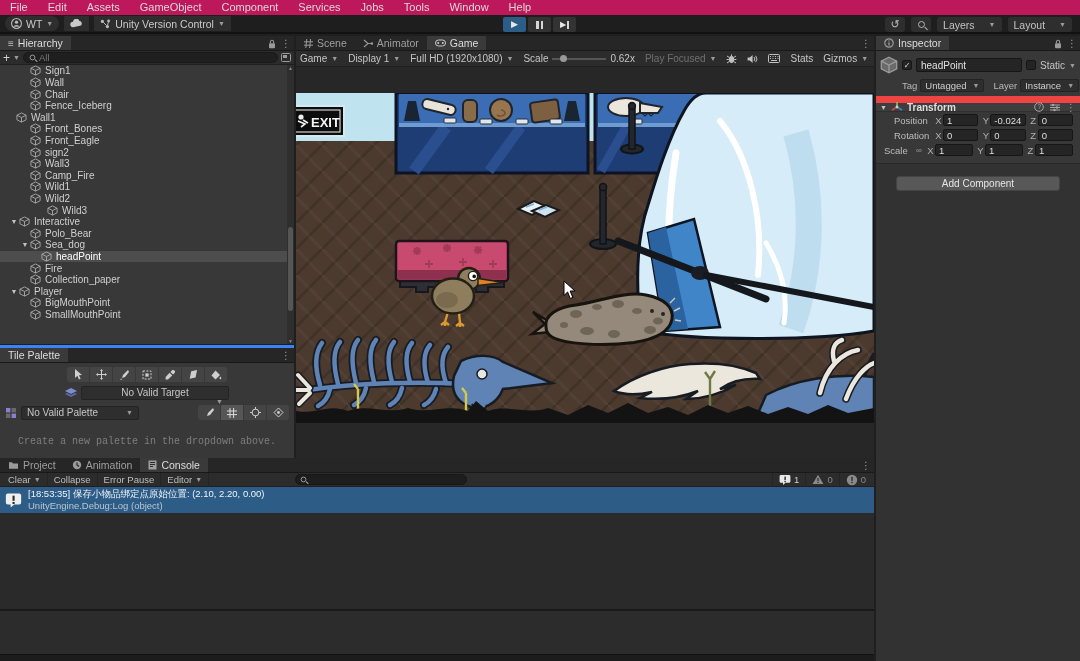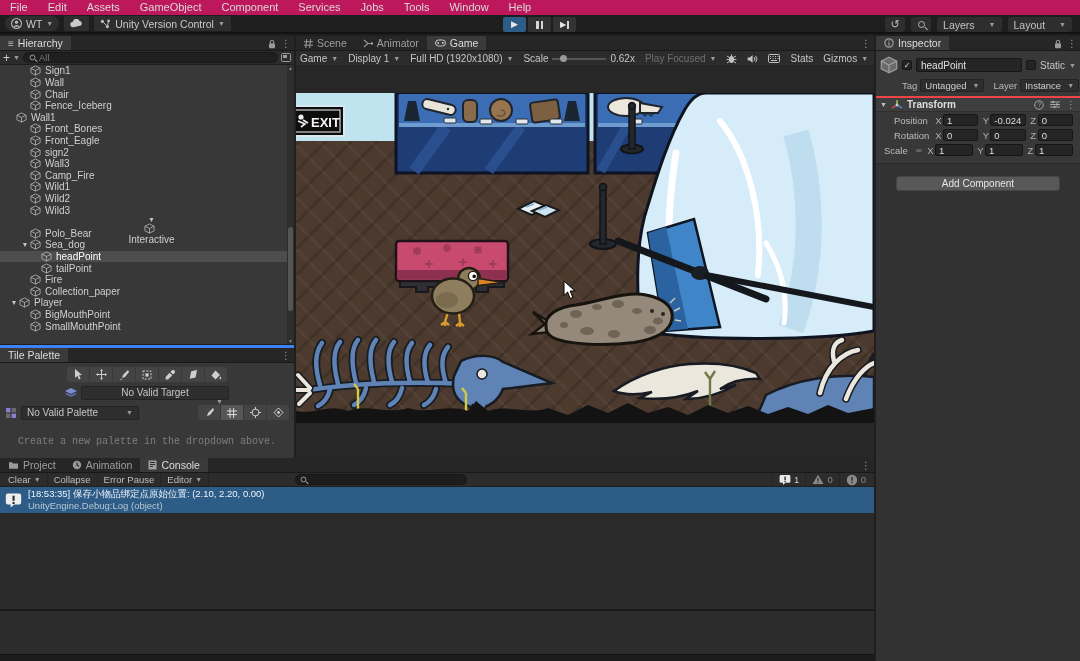--- a/index.html
+++ b/index.html
@@ -81,21 +81,21 @@
   
   #inspector { position:absolute; left:876px; top:36px; width:204px; height:625px; background:#323232; }
   #insp-body { background:#383838; border-bottom:1px solid #292929; padding-bottom:6px; }
   #obj-head { display:flex; align-items:center; padding:5px 4px 2px 4px; gap:4px; }
   .chk { width:10px; height:10px; background:#242424; border:1px solid #161616; border-radius:2px;
     color:#dadada; font-size:8px; line-height:9px; text-align:center; }
   #obj-name { flex:1; height:14px; background:#252525; border:1px solid #161616; border-radius:2px;
     color:#e2e2e2; font-size:10px; padding:0 4px; line-height:13px; }
   #tagrow { display:flex; align-items:center; gap:3px; padding:3px 4px 4px 26px; font-size:9.5px; color:#b9b9b9; }
   .dd2 { background:#2e2e2e; border:1px solid #232323; border-radius:2px; height:13px; display:flex; align-items:center; gap:6px; padding:0 4px; color:#cfcfcf; font-size:9.5px; }
-  #tf-head { display:flex; align-items:center; gap:4px; height:16px; background:#3e3e3e; border-top:2px solid #ef4444; border-bottom:1px solid #2f2f2f; padding:0 4px; }
+  #tf-head { display:flex; align-items:center; gap:4px; height:16px; background:#3e3e3e; border-top:7px solid #ef4444; border-bottom:1px solid #2f2f2f; padding:0 4px; }
   #tf-head .title { font-weight:bold; font-size:10px; color:#dedede; }
   #tf-head .end { margin-left:auto; display:flex; gap:6px; align-items:center; color:#a5a5a5; font-size:9px; }
   .tfrow { display:flex; align-items:center; height:14px; padding:0 4px 0 18px; font-size:9.5px; color:#bdbdbd; margin-top:1px; }
   .tfrow .lbl { width:40px; flex:none; }
   .tfrow .axis { width:9px; text-align:center; color:#b0b0b0; flex:none; }
   .tfrow .val { flex:1; height:12px; background:#252525; border:1px solid #161616; border-radius:2px;
     color:#dedede; font-size:9.5px; padding:0 3px; line-height:11px; margin-right:3px; overflow:hidden; }
   .linkico { width:10px; flex:none; color:#9a9a9a; font-size:8px; }
   #addcomp { margin:12px auto 0 auto; width:164px; height:15px; background:#585858; border:1px solid #444;
     border-radius:3px; color:#e6e6e6; font-size:10px; display:flex; align-items:center; justify-content:center; }
@@ -298,28 +298,28 @@
           </svg>
           <span>Wild1</span>
         </div>
         <div class="hrow" style="padding-left: 30px;">
           <svg class="hcube" viewBox="0 0 12 12">
             <path d="M6 1 L11 3.5 V8.5 L6 11 L1 8.5 V3.5 Z" fill="none" stroke="#a8a8a8"></path>
             <path d="M1 3.5 L6 6 L11 3.5 M6 6 V11" stroke="#a8a8a8" fill="none"></path>
           </svg>
           <span>Wild2</span>
         </div>
-        <div class="hrow" style="padding-left: 30px;">
+        <div class="hrow" style="padding-left: 47px;">
           <svg class="hcube" viewBox="0 0 12 12">
             <path d="M6 1 L11 3.5 V8.5 L6 11 L1 8.5 V3.5 Z" fill="none" stroke="#a8a8a8"></path>
             <path d="M1 3.5 L6 6 L11 3.5 M6 6 V11" stroke="#a8a8a8" fill="none"></path>
           </svg>
           <span>Wild3</span>
         </div>
-        <div class="hrow" style="padding-left: 9px; flex-direction: column;">
+        <div class="hrow" style="padding-left: 9px;">
           <span class="hfold">▼</span>
           <svg class="hcube" viewBox="0 0 12 12">
             <path d="M6 1 L11 3.5 V8.5 L6 11 L1 8.5 V3.5 Z" fill="none" stroke="#a8a8a8"></path>
             <path d="M1 3.5 L6 6 L11 3.5 M6 6 V11" stroke="#a8a8a8" fill="none"></path>
           </svg>
           <span>Interactive</span>
         </div>
         <div class="hrow" style="padding-left: 30px;">
           <svg class="hcube" viewBox="0 0 12 12">
             <path d="M6 1 L11 3.5 V8.5 L6 11 L1 8.5 V3.5 Z" fill="none" stroke="#a8a8a8"></path>
@@ -334,27 +334,20 @@
             <path d="M1 3.5 L6 6 L11 3.5 M6 6 V11" stroke="#a8a8a8" fill="none"></path>
           </svg>
           <span>Sea_dog</span>
         </div>
         <div class="hrow sel" style="padding-left: 41px;">
           <svg class="hcube" viewBox="0 0 12 12">
             <path d="M6 1 L11 3.5 V8.5 L6 11 L1 8.5 V3.5 Z" fill="none" stroke="#a8a8a8"></path>
             <path d="M1 3.5 L6 6 L11 3.5 M6 6 V11" stroke="#a8a8a8" fill="none"></path>
           </svg>
           <span>headPoint</span>
-        </div>
-        <div class="hrow" style="padding-left: 41px;">
-          <svg class="hcube" viewBox="0 0 12 12">
-            <path d="M6 1 L11 3.5 V8.5 L6 11 L1 8.5 V3.5 Z" fill="none" stroke="#a8a8a8"></path>
-            <path d="M1 3.5 L6 6 L11 3.5 M6 6 V11" stroke="#a8a8a8" fill="none"></path>
-          </svg>
-          <span>tailPoint</span>
         </div>
         <div class="hrow" style="padding-left: 30px;">
           <svg class="hcube" viewBox="0 0 12 12">
             <path d="M6 1 L11 3.5 V8.5 L6 11 L1 8.5 V3.5 Z" fill="none" stroke="#a8a8a8"></path>
             <path d="M1 3.5 L6 6 L11 3.5 M6 6 V11" stroke="#a8a8a8" fill="none"></path>
           </svg>
           <span>Fire</span>
         </div>
         <div class="hrow" style="padding-left: 30px;">
           <svg class="hcube" viewBox="0 0 12 12">

